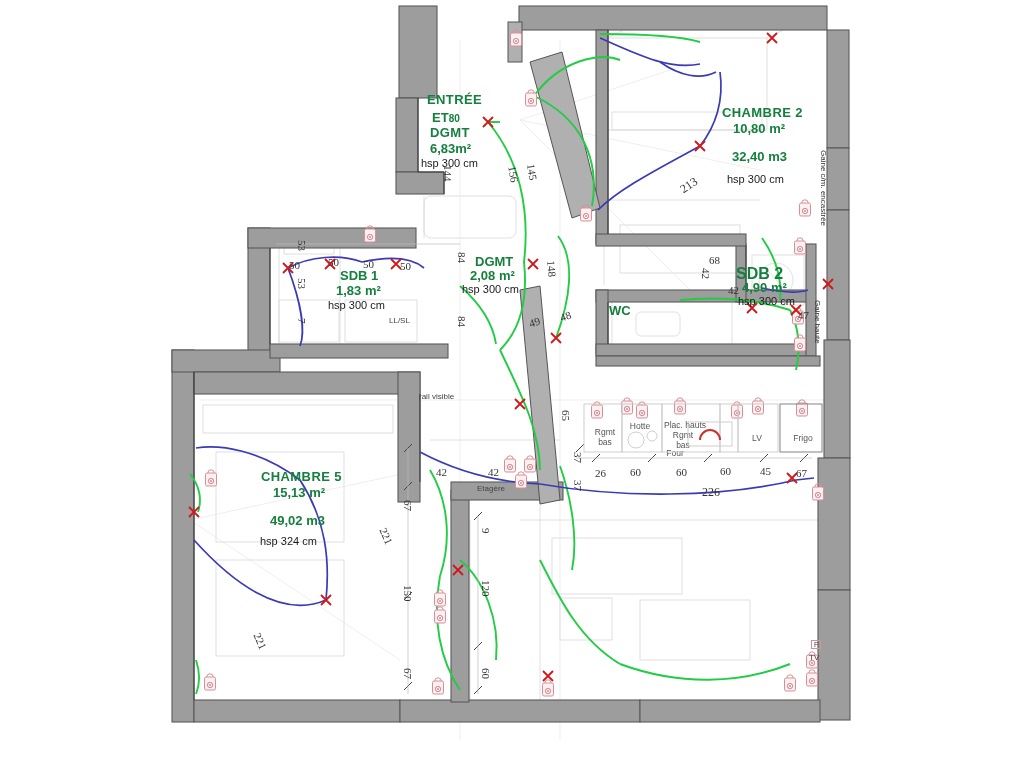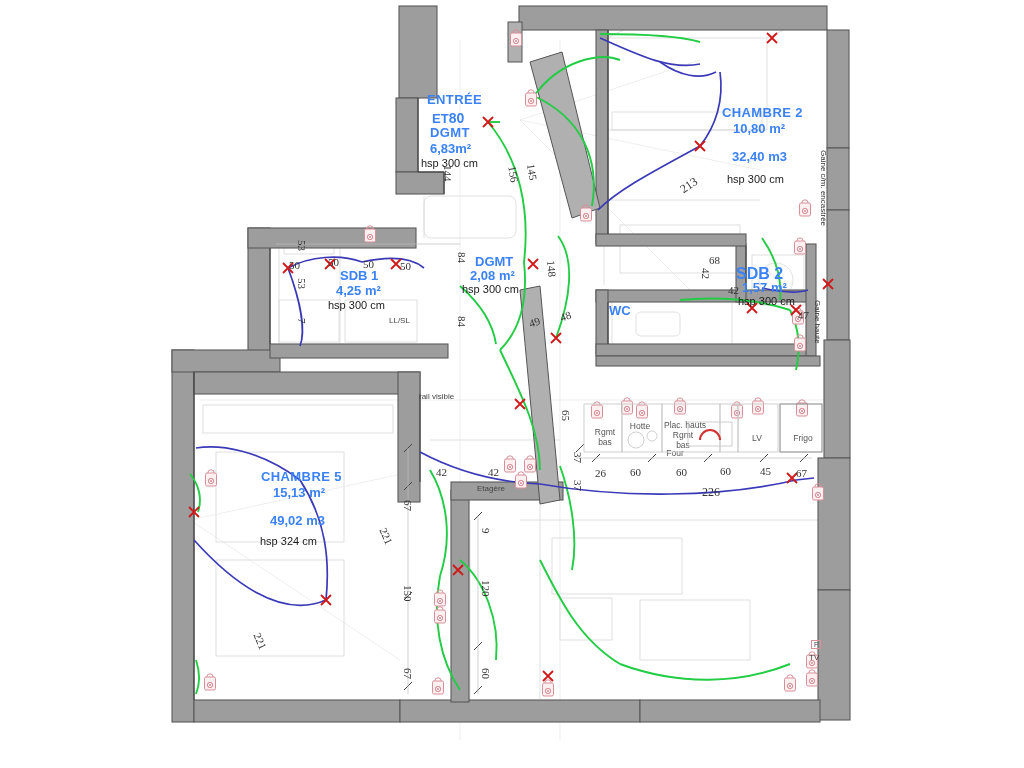--- a/index.html
+++ b/index.html
@@ -1,20 +1,20 @@
 <!DOCTYPE html>
 <html><head>
 <meta charset="utf-8">
 <style>
   html,body{margin:0;padding:0;background:#ffffff;}
   body{width:1024px;height:768px;overflow:hidden;
        font-family:"Liberation Sans", sans-serif;}
   #plan{position:relative;width:1024px;height:768px;background:#fff;}
   svg{position:absolute;left:0;top:0;}
-  .lbl{position:absolute;white-space:nowrap;color:#3b82f6;}
+  .lbl{position:absolute;white-space:nowrap;color:#15803d;}
   .room-name{font-weight:bold;font-size:13px;letter-spacing:.4px;}
   .room-area{font-weight:bold;font-size:13px;}
   .room-vol{font-weight:bold;font-size:13px;}
   .room-hsp{font-size:11px;color:#1a1a1a;}
   .small-name{font-weight:bold;font-size:12px;}
   .dim{position:absolute;font-size:11px;color:#333;font-family:"Liberation Serif",serif;}
   .dim.v{transform-origin:0 0;}
   .tiny{position:absolute;font-size:7px;color:#444;}
   .kit{position:absolute;font-size:8.5px;color:#555;text-align:center;}
   .vert-txt{position:absolute;font-size:8px;color:#333;
@@ -251,40 +251,40 @@
     <g stroke="#bbb" stroke-width="0.7">
       <path d="M 576 458 L 812 458"></path>
       <path d="M 408 448 L 408 694"></path>
       <path d="M 478 516 L 478 694"></path>
       <path d="M 276 244 L 460 244"></path>
     </g>
   </svg>
 
 
   <div class="lbl room-name" style="left:427px;top:92px;">ENTRÉE</div>
-  <div class="lbl" style="left:432px;top:110px;font-weight:bold;font-size:13px;"><span>ET</span><span style="font-size:14px;margin-top:36px;">80</span></div>
+  <div class="lbl" style="left:432px;top:110px;font-weight:bold;font-size:13px;"><span>ET</span><span style="font-size:10px;margin-top:36px;">80</span></div>
   <div class="lbl room-name" style="left:430px;top:125px;">DGMT</div>
   <div class="lbl room-area" style="left:430px;top:141px;text-align:right;">6,83m²</div>
   <div class="lbl room-hsp" style="left:421px;top:157px;">hsp 300 cm</div>
 
   <div class="lbl room-name" style="left:722px;top:105px;">CHAMBRE 2</div>
   <div class="lbl room-area" style="left:733px;top:121px;">10,80 m²</div>
   <div class="lbl room-vol" style="left:732px;top:149px;">32,40 m3</div>
   <div class="lbl room-hsp" style="left:727px;top:173px;">hsp 300 cm</div>
 
   <div class="lbl small-name" style="left:340px;top:268px;font-size:13px;">SDB 1</div>
-  <div class="lbl room-area" style="left:336px;top:283px;">4,25 m²</div>
+  <div class="lbl room-area" style="left:336px;top:283px;">1,83 m²</div>
   <div class="lbl room-hsp" style="left:328px;top:299px;">hsp 300 cm</div>
 
   <div class="lbl small-name" style="left:475px;top:254px;font-size:13px;">DGMT</div>
   <div class="lbl room-area" style="left:470px;top:268px;">2,08 m²</div>
   <div class="lbl room-hsp" style="left:462px;top:283px;">hsp 300 cm</div>
 
   <div class="lbl small-name" style="left:736px;top:265px;font-size:16px;">SDB 2</div>
-  <div class="lbl room-area" style="left:742px;top:280px;">1,57 m²</div>
+  <div class="lbl room-area" style="left:742px;top:280px;">4,90 m²</div>
   <div class="lbl room-hsp" style="left:738px;top:295px;">hsp 300 cm</div>
 
   <div class="lbl small-name" style="left:609px;top:303px;font-size:13px;">WC</div>
 
   <div class="lbl room-name" style="left:261px;top:469px;">CHAMBRE 5</div>
   <div class="lbl room-area" style="left:273px;top:485px;">15,13 m²</div>
   <div class="lbl room-vol" style="left:270px;top:513px;">49,02 m3</div>
   <div class="lbl room-hsp" style="left:260px;top:535px;">hsp 324 cm</div>
 
   <div class="kit" style="left:588px;top:427px;width:34px;white-space:pre;">Rgmt

